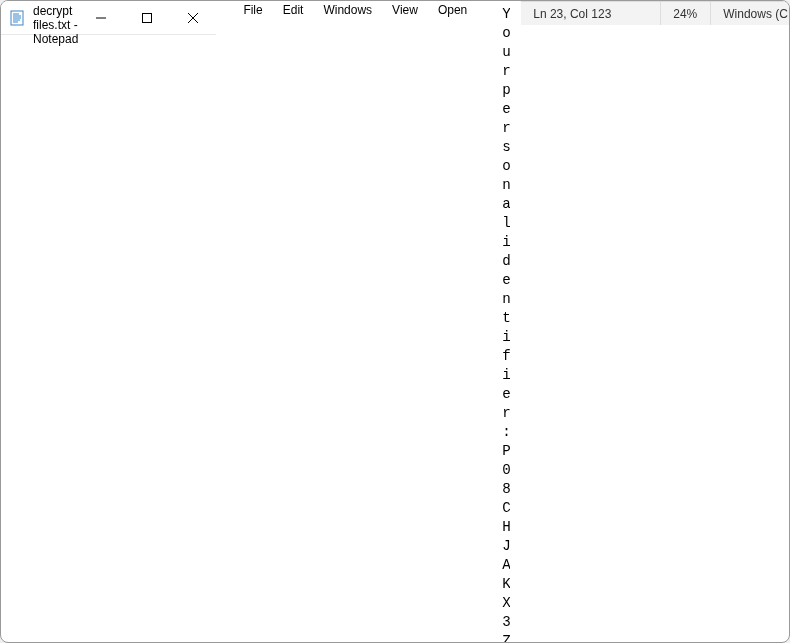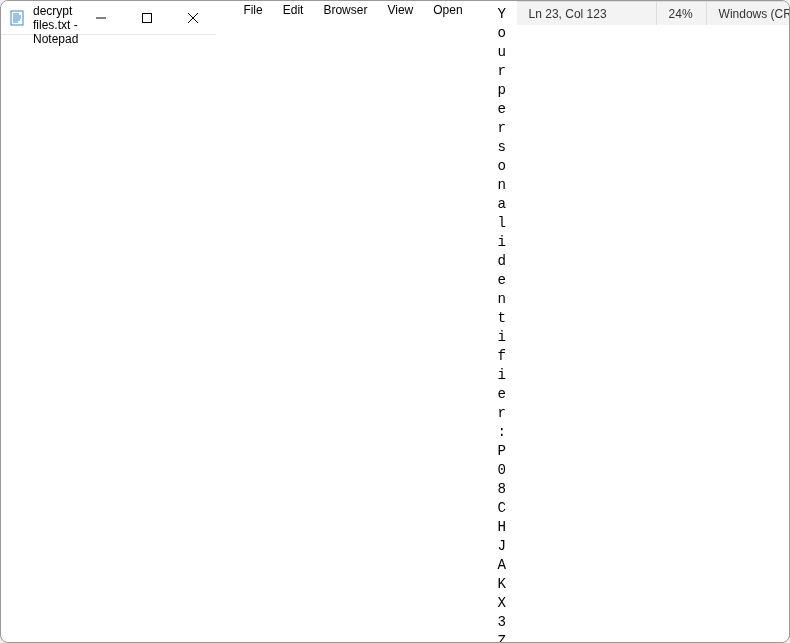--- a/index.html
+++ b/index.html
@@ -144,21 +144,21 @@
             <line x1="0" y1="0" x2="10" y2="10" stroke="#000" stroke-width="1"></line>
             <line x1="10" y1="0" x2="0" y2="10" stroke="#000" stroke-width="1"></line>
           </svg>
       </div>
     </div>
   </div>
 
   <div class="menubar">
     <span class="menu-item">File</span>
     <span class="menu-item">Edit</span>
-    <span class="menu-item">Browser</span>
+    <span class="menu-item">Windows</span>
     <span class="menu-item">View</span>
     <span class="menu-item">Open</span>
   </div>
 
   <div class="editor"><span>Your personal identifier: P08CHJAKX3ZG
 
 All files on A.R.T.I.S network have been encrypted due to insufficient security.
 The only way to quickly and reliably regain access to your files is to contact us.
 The price depends on how fast you write to us.
 In other cases, you risk losing your time and access to data. Usually time is much more valuable than money.

